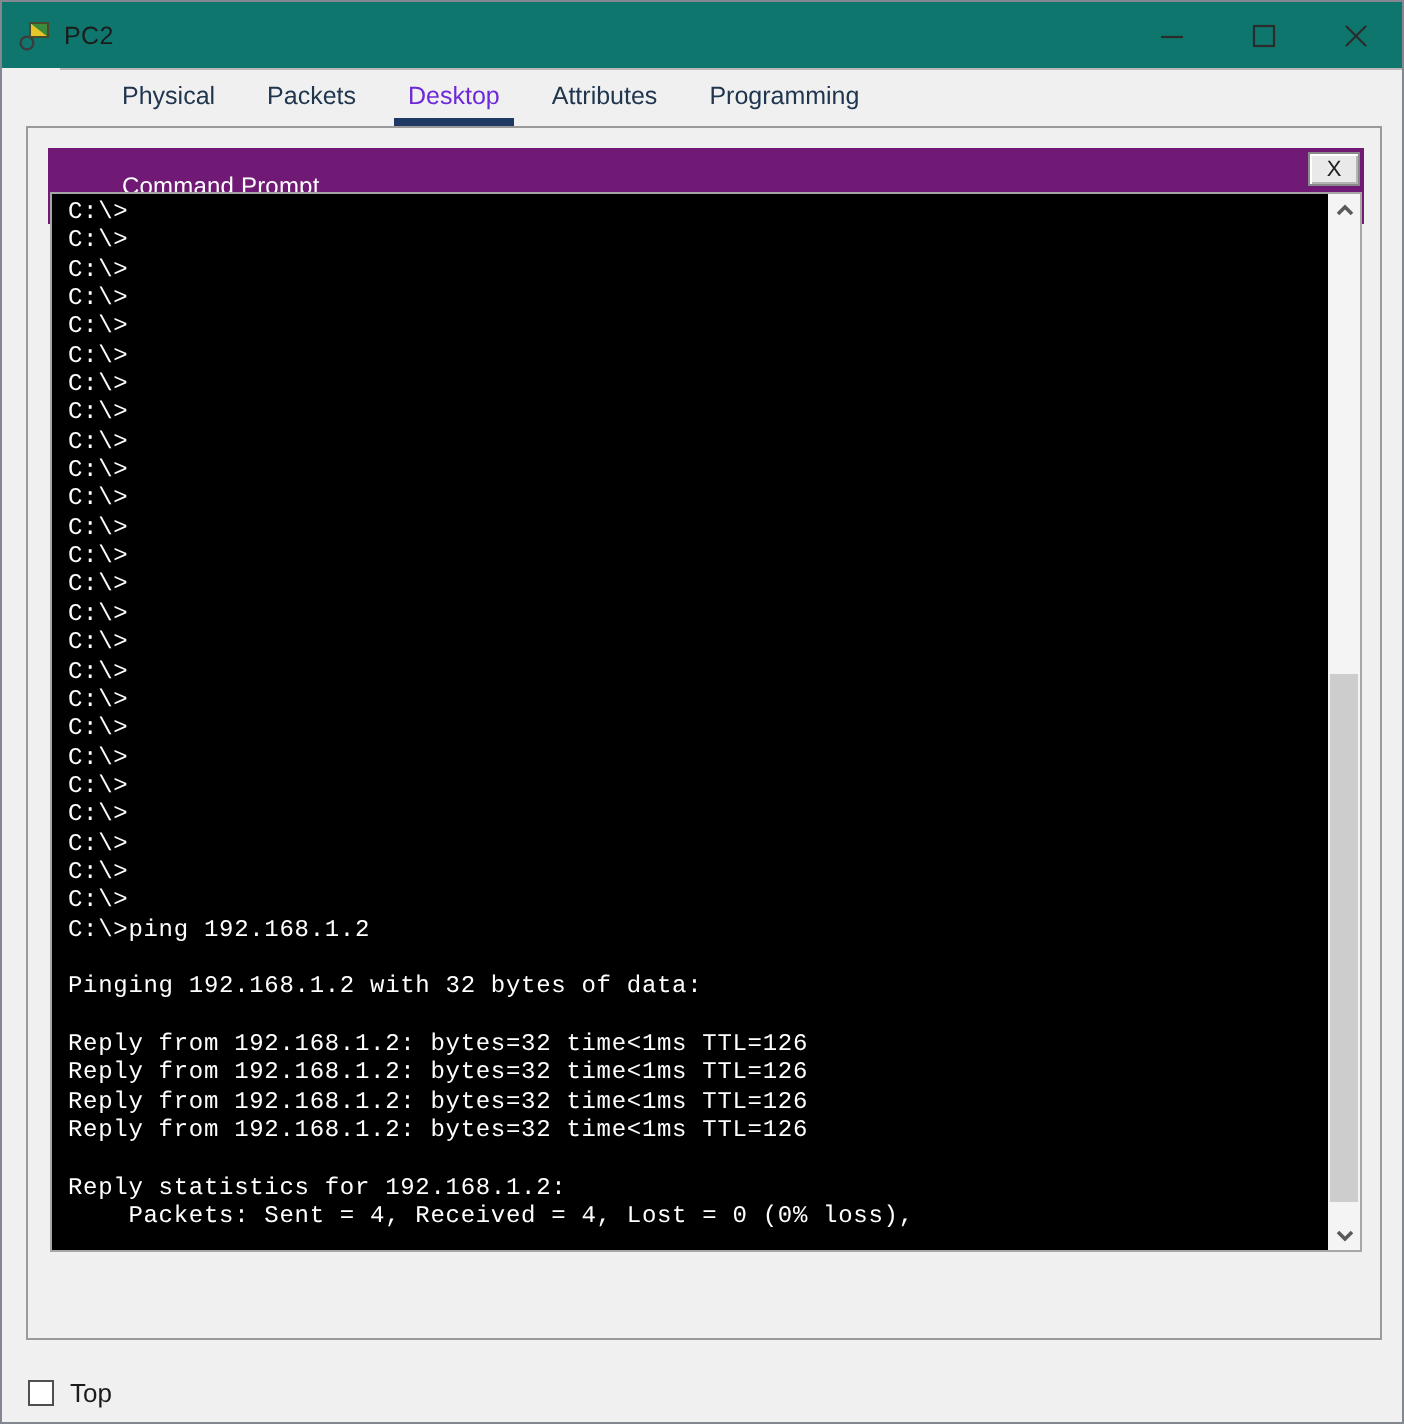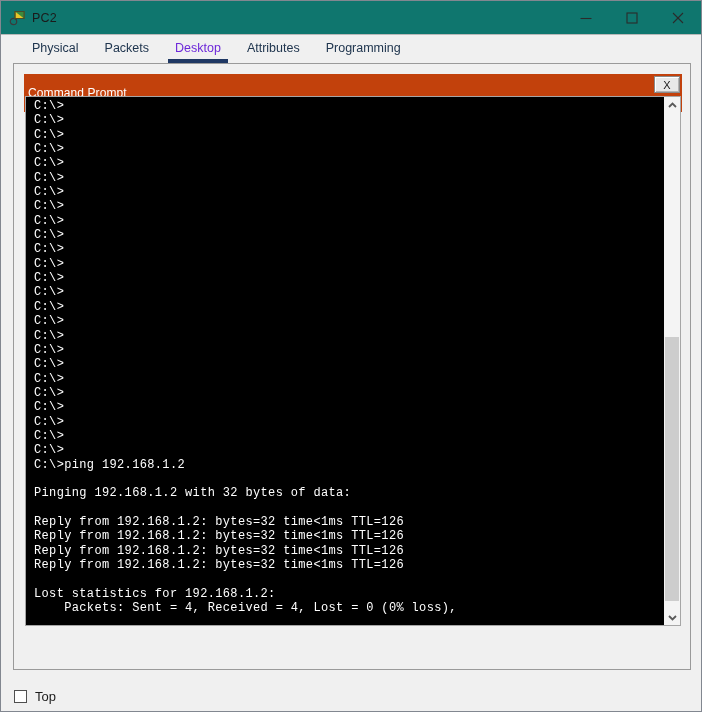--- a/index.html
+++ b/index.html
@@ -67,20 +67,21 @@
   
   #tabstrip {
     height: 29px;
     flex: 0 0 auto;
     border-top: 1px solid #b8b8b8;
     background: #f0f0f0;
     display: flex;
     align-items: flex-start;
     padding-left: 18px;
     box-sizing: border-box;
+    margin-left: 29px;
   }
   .tab {
     font-size: 12.5px;
     color: #20364f;
     padding: 0 13px 0 13px;
     height: 28px;
     line-height: 26px;
     position: relative;
     box-sizing: border-box;
     white-space: nowrap;
@@ -112,24 +113,25 @@
     background: #f0f0f0;
   }
 
   
   #cp-titlebar {
     position: absolute;
     left: 10px;
     top: 10px;
     width: 658px;
     height: 38px;
-    background: #c2410c;
-    box-sizing: border-box;
-    display: flex;
-    align-items: center;
+    background: #701a75;
+    box-sizing: border-box;
+    display: flex;
+    align-items: center;
+    padding-left: 33px;
   }
   #cp-title {
     color: #ffffff;
     font-size: 12px;
     margin-left: 4px;
     letter-spacing: .1px;
   }
   #cp-close {
     position: absolute;
     right: 2px;
@@ -312,21 +314,21 @@
             <div class="tline">C:\&gt;</div>
             <div class="tline">C:\&gt;ping 192.168.1.2</div>
             <div class="tline">&nbsp;</div>
             <div class="tline">Pinging 192.168.1.2 with 32 bytes of data:</div>
             <div class="tline">&nbsp;</div>
             <div class="tline">Reply from 192.168.1.2: bytes=32 time&lt;1ms TTL=126</div>
             <div class="tline">Reply from 192.168.1.2: bytes=32 time&lt;1ms TTL=126</div>
             <div class="tline">Reply from 192.168.1.2: bytes=32 time&lt;1ms TTL=126</div>
             <div class="tline">Reply from 192.168.1.2: bytes=32 time&lt;1ms TTL=126</div>
             <div class="tline">&nbsp;</div>
-            <div class="tline">Lost statistics for 192.168.1.2:</div>
+            <div class="tline">Reply statistics for 192.168.1.2:</div>
             <div class="tline">    Packets: Sent = 4, Received = 4, Lost = 0 (0% loss),</div>
           </div>
 
         <div id="tscroll">
           <div id="sb-track"></div>
           <div class="sb-arrow" id="sb-up">
             <svg width="9" height="7" viewBox="0 0 9 7">
                 <polyline points="1,5 4.5,1.5 8,5" fill="none" stroke="#5a5a5a" stroke-width="1.8"></polyline>
               </svg>
           </div>

